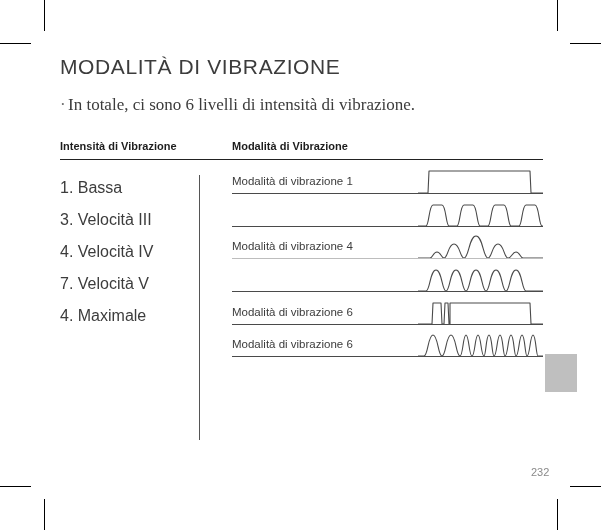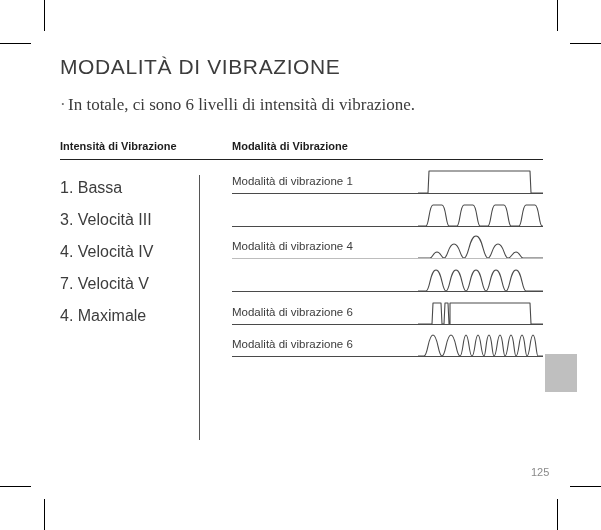--- a/index.html
+++ b/index.html
@@ -283,13 +283,13 @@
         </svg>
     </div>
     <div class="mode-rule"></div>
   </div>
 
 
 </div>
 
 <div class="edge-tab"></div>
 
-<div class="page-number">125</div>
+<div class="page-number">232</div>
 
 </body></html>

